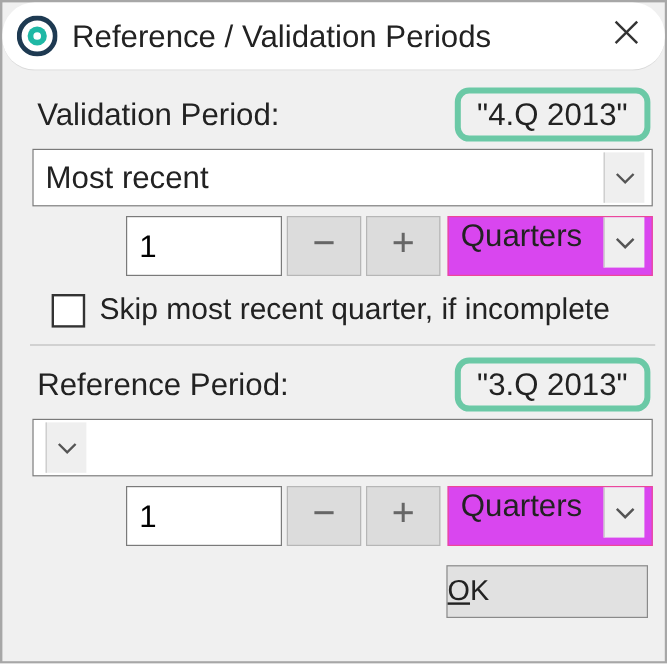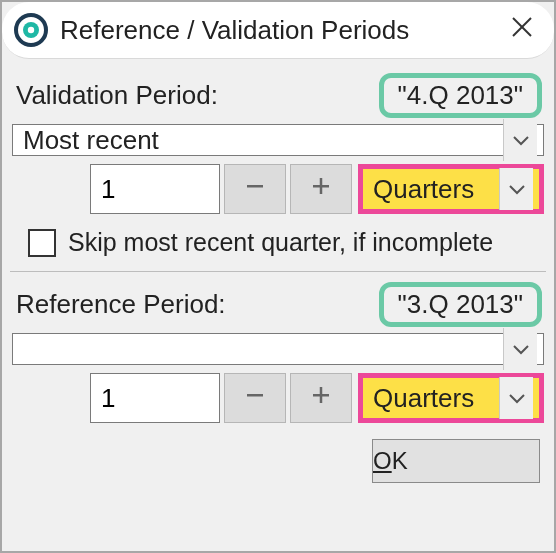--- a/index.html
+++ b/index.html
@@ -48,21 +48,21 @@
       align-items: center;
       justify-content: center;
       cursor: pointer;
     }
     .titlebar .close-btn svg {
       width: 22px;
       height: 22px;
     }
     .content {
       flex: 1;
-      padding: 8px 8px 10px 8px;
+      padding: 8px 8px 10px 23px;
       display: flex;
       flex-direction: column;
     }
     .section-header {
       display: flex;
       align-items: center;
       justify-content: space-between;
       padding: 6px 4px 4px 6px;
     }
     .section-label {
@@ -76,24 +76,23 @@
       background: transparent;
       font-size: 26px;
       color: #222;
       line-height: 1.2;
     }
     .dropdown {
       display: flex;
       align-items: center;
       background: #fff;
       border: 1px solid #7a7a7a;
-      height: 32px;
+      height: 48px;
       padding: 0 6px 0 10px;
       margin: 2px 2px 6px 2px;
-      justify-content: flex-end;
     }
     .dropdown .dd-text {
       flex: 1;
       font-size: 26px;
     }
     .dd-arrow {
       width: 34px;
       height: 42px;
       background: #efefef;
       border-left: 1px solid #c8c8c8;
@@ -140,23 +139,22 @@
       margin-left: 4px;
       margin-right: 2px;
     }
     .step-btn svg {
       width: 24px;
       height: 24px;
     }
     .unit-dd {
       flex: 1;
       display: flex;
-      align-items: center;
-      background: #fde047;
-      border: 5px solid #ec4899;
+      background: #d946ef;
+      border: 1px solid #ec4899;
       height: 50px;
       padding: 0 6px 0 10px;
       margin-left: 6px;
     }
     .unit-dd .dd-text {
       flex: 1;
       font-size: 26px;
     }
     .checkbox-row {
       display: flex;

